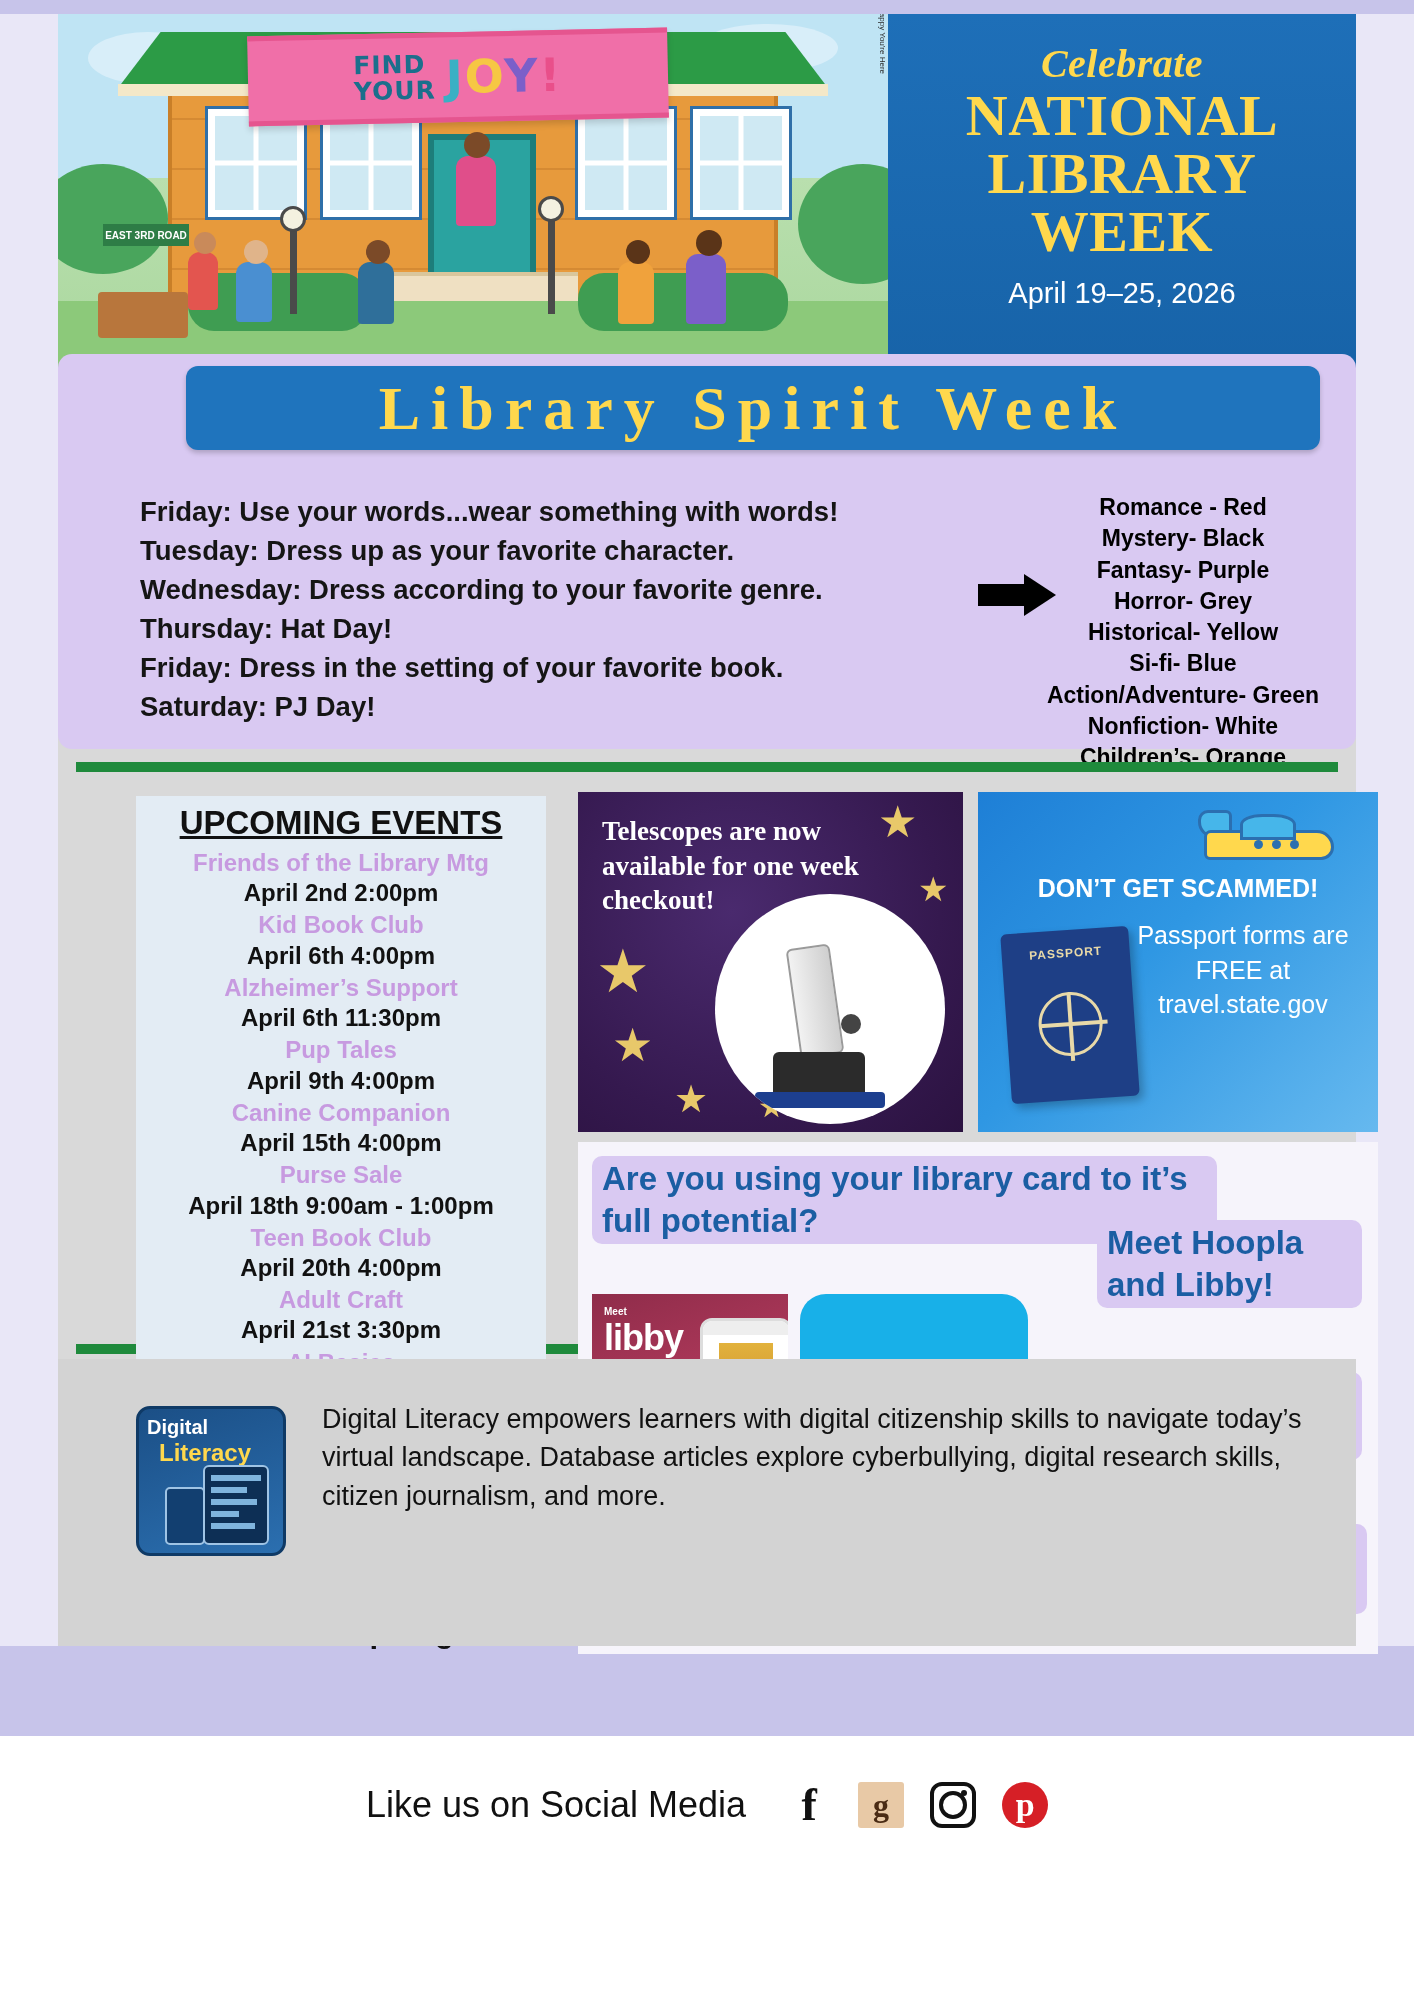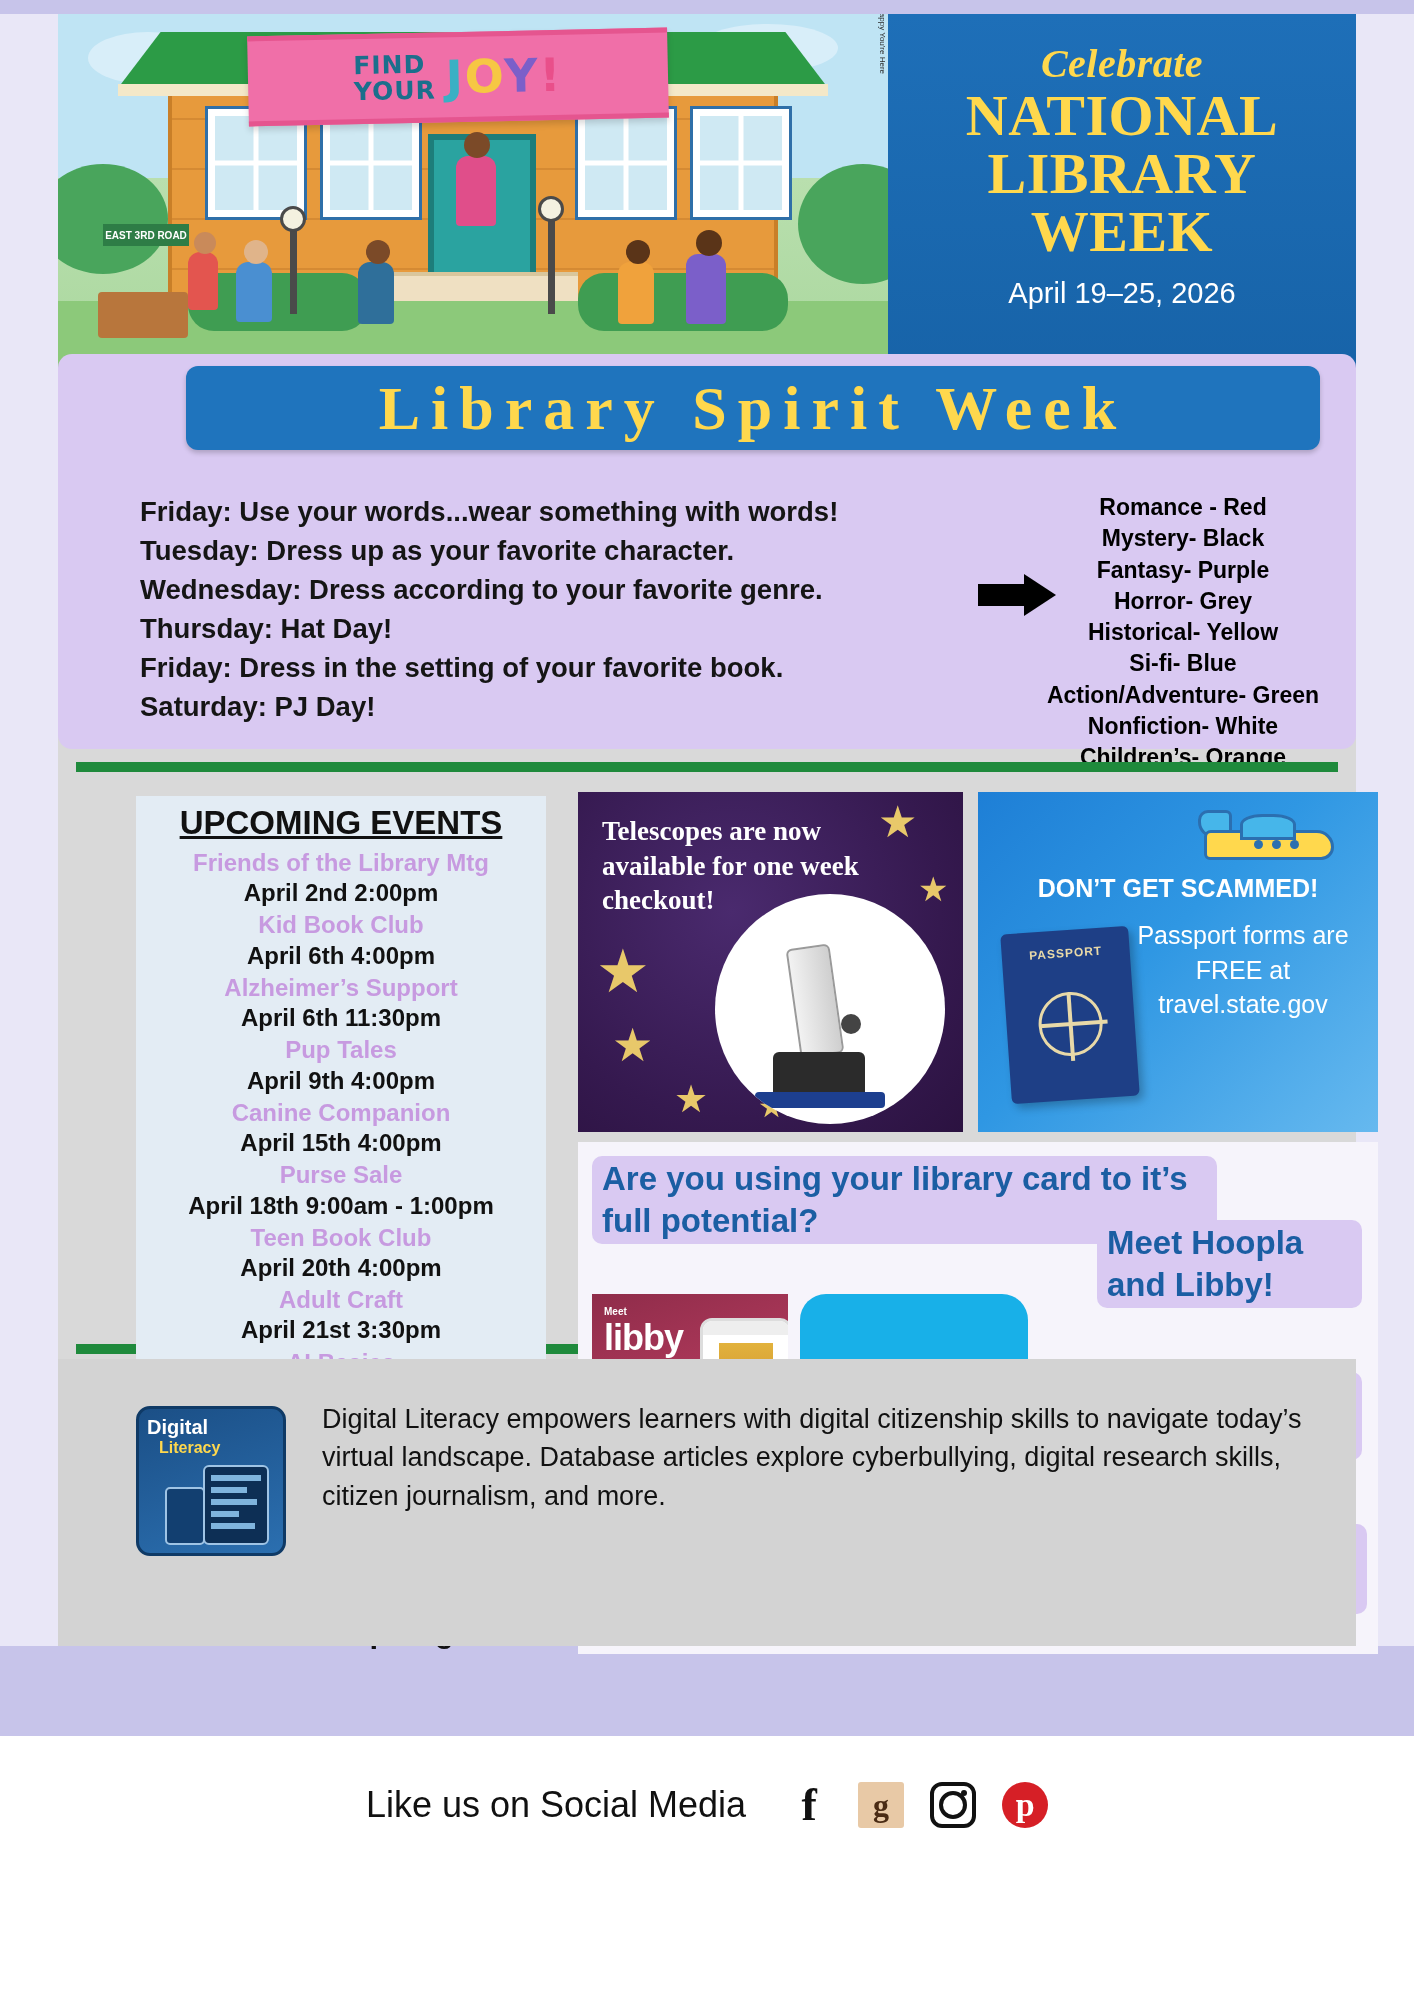--- a/index.html
+++ b/index.html
@@ -507,21 +507,21 @@
     border-radius: 14px;
     border: 3px solid #0f3a66;
     overflow: hidden;
   }
   .dl-logo .t1 {
     position: absolute; left: 8px; top: 8px;
     color: #fff; font-weight: bold; font-size: 20px; line-height: 1.0;
   }
   .dl-logo .t2 {
     position: absolute; left: 20px; top: 30px;
-    color: #ffd84d; font-weight: bold; font-size: 16px;
+    color: #ffd84d; font-weight: bold; font-size: 24px;
   }
   .dl-logo .tablet {
     position: absolute; left: 64px; top: 56px;
     width: 66px; height: 80px; background: #0d2f55;
     border-radius: 6px; border: 2px solid #9fc4e5;
   }
   .dl-logo .tablet .px {
     position: absolute; background: #7fb4dd;
   }
   .dl-logo .phone2 {

